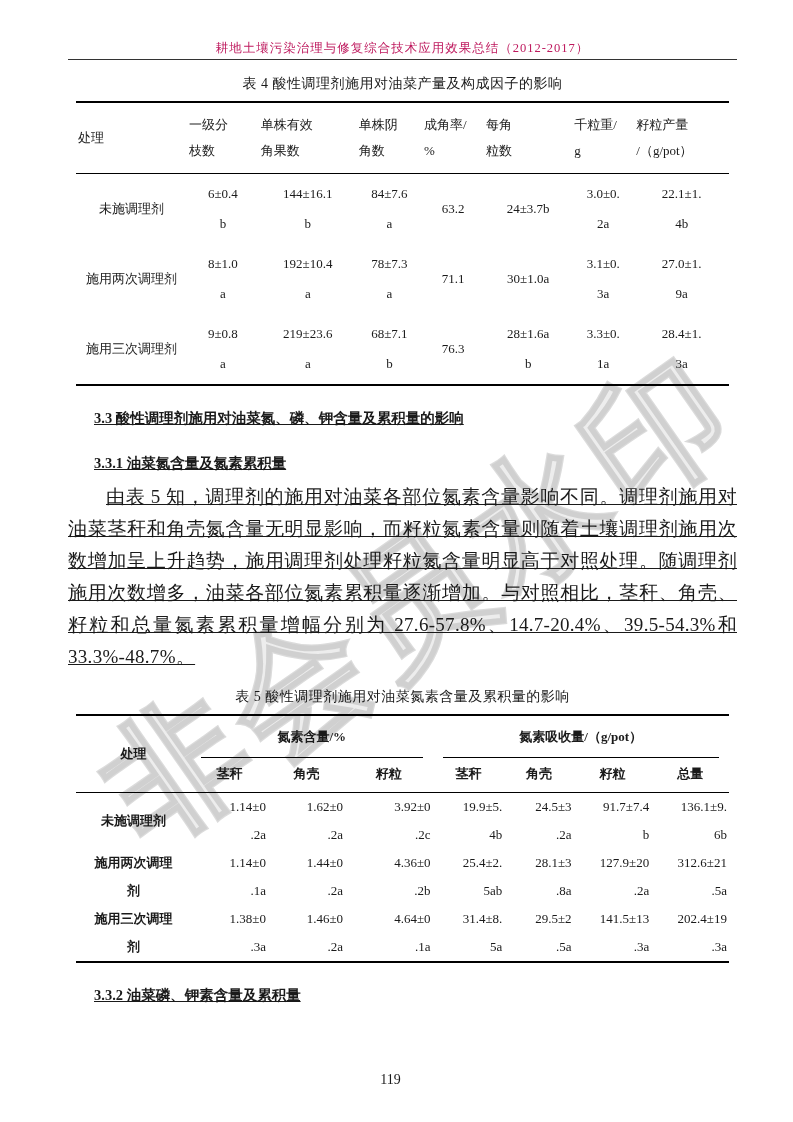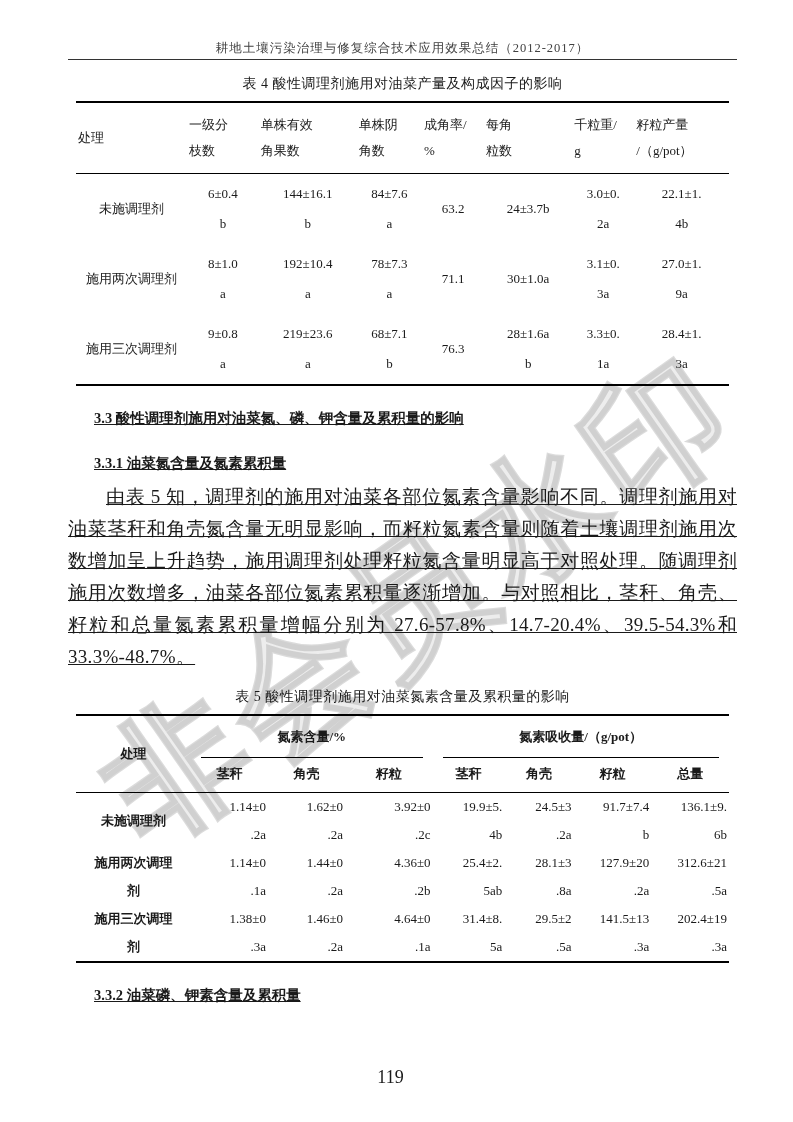--- a/index.html
+++ b/index.html
@@ -30,21 +30,21 @@
     z-index: 0;
     pointer-events: none;
   }
   .content { position: relative; z-index: 1; padding: 0 56px 0 68px; }
   .running-header {
     padding-top: 40px;
     padding-bottom: 2px;
     text-align: center;
     font-size: 12.5px;
     letter-spacing: 1px;
-    color: #404040;
+    color: #be185d;
     border-bottom: 1.2px solid #333;
   }
   .table-title {
     text-align: center;
     font-weight: normal;
     font-size: 14px;
     margin: 15px 0 8px;
     letter-spacing: 0.5px;
   }
   table {
@@ -123,21 +123,21 @@
     text-indent: 2em;
     margin: 5px 0 0;
     letter-spacing: 0.3px;
     text-decoration: underline;
   }
   .page-number {
     position: absolute;
     left: 0; right: 12px;
     bottom: 34px;
     text-align: center;
-    font-size: 18px;
+    font-size: 14px;
     z-index: 1;
   }
 </style>
 </head>
 <body>
 
 <div class="page">
 
   <div class="watermark">非会员水印</div>
 

